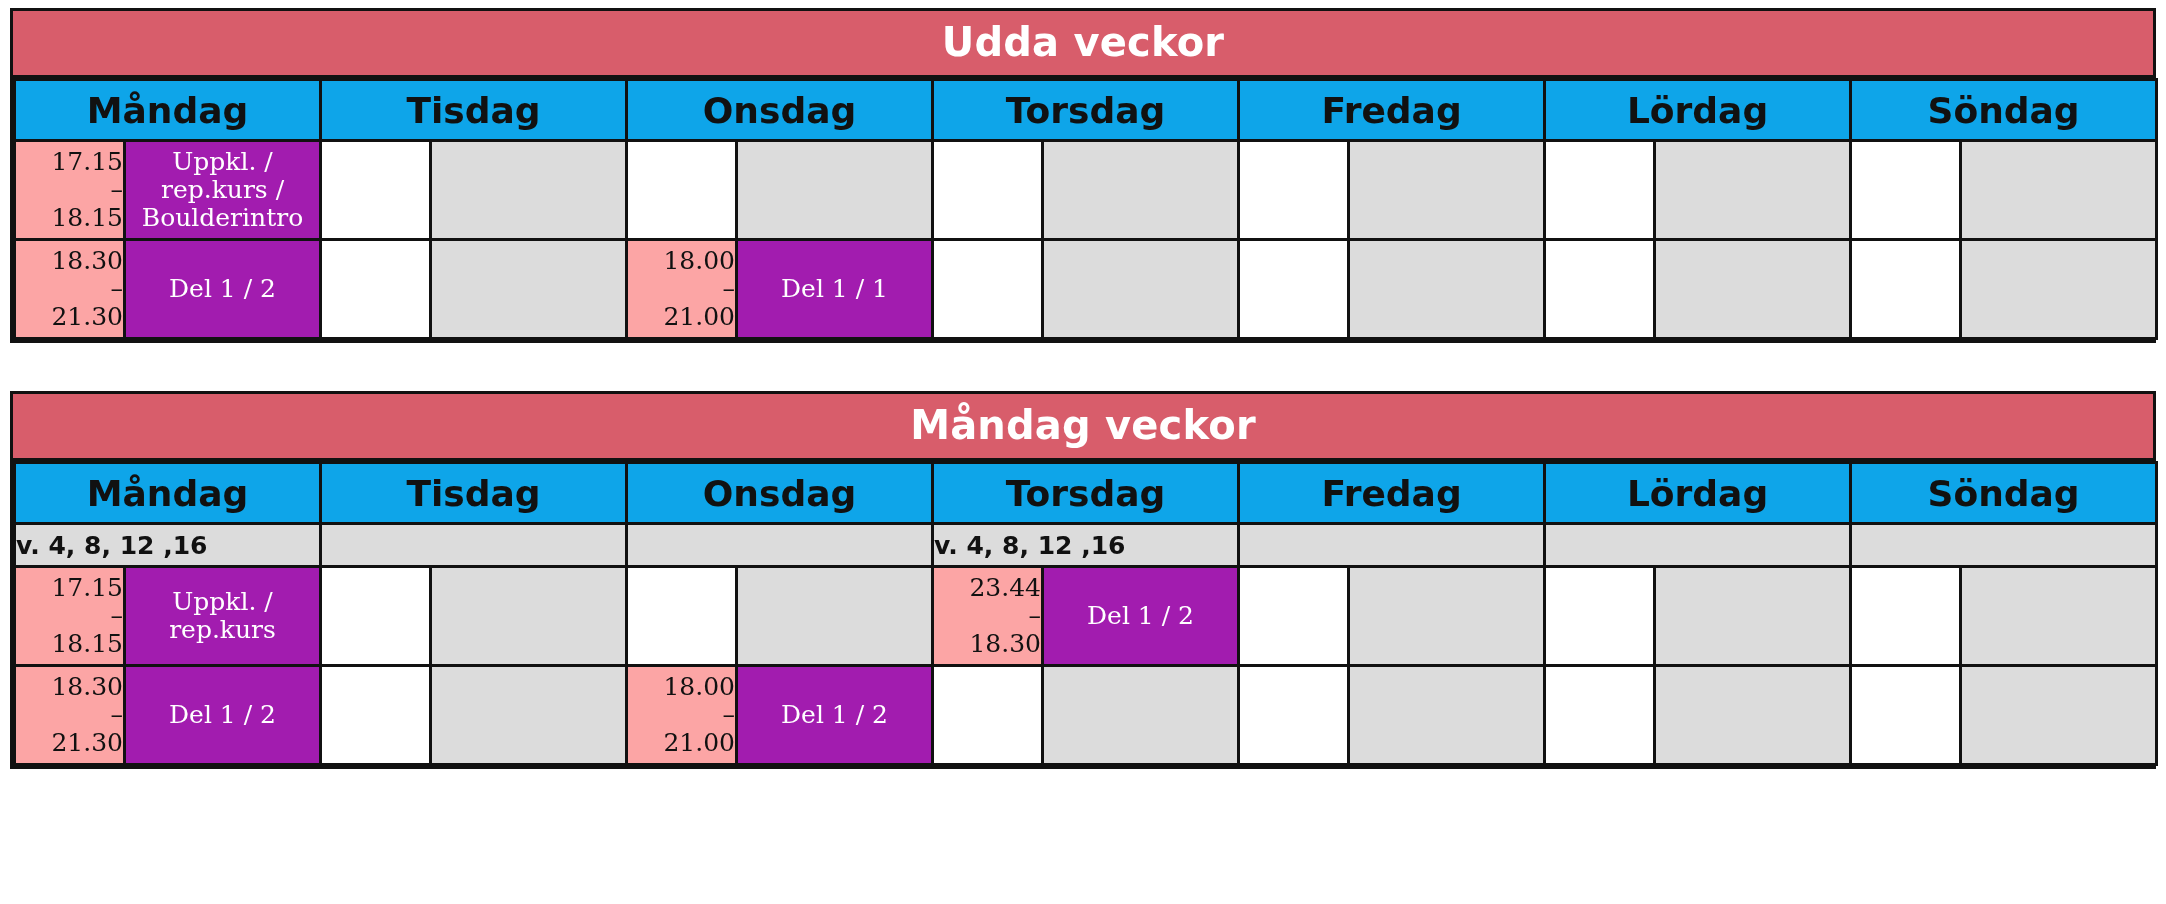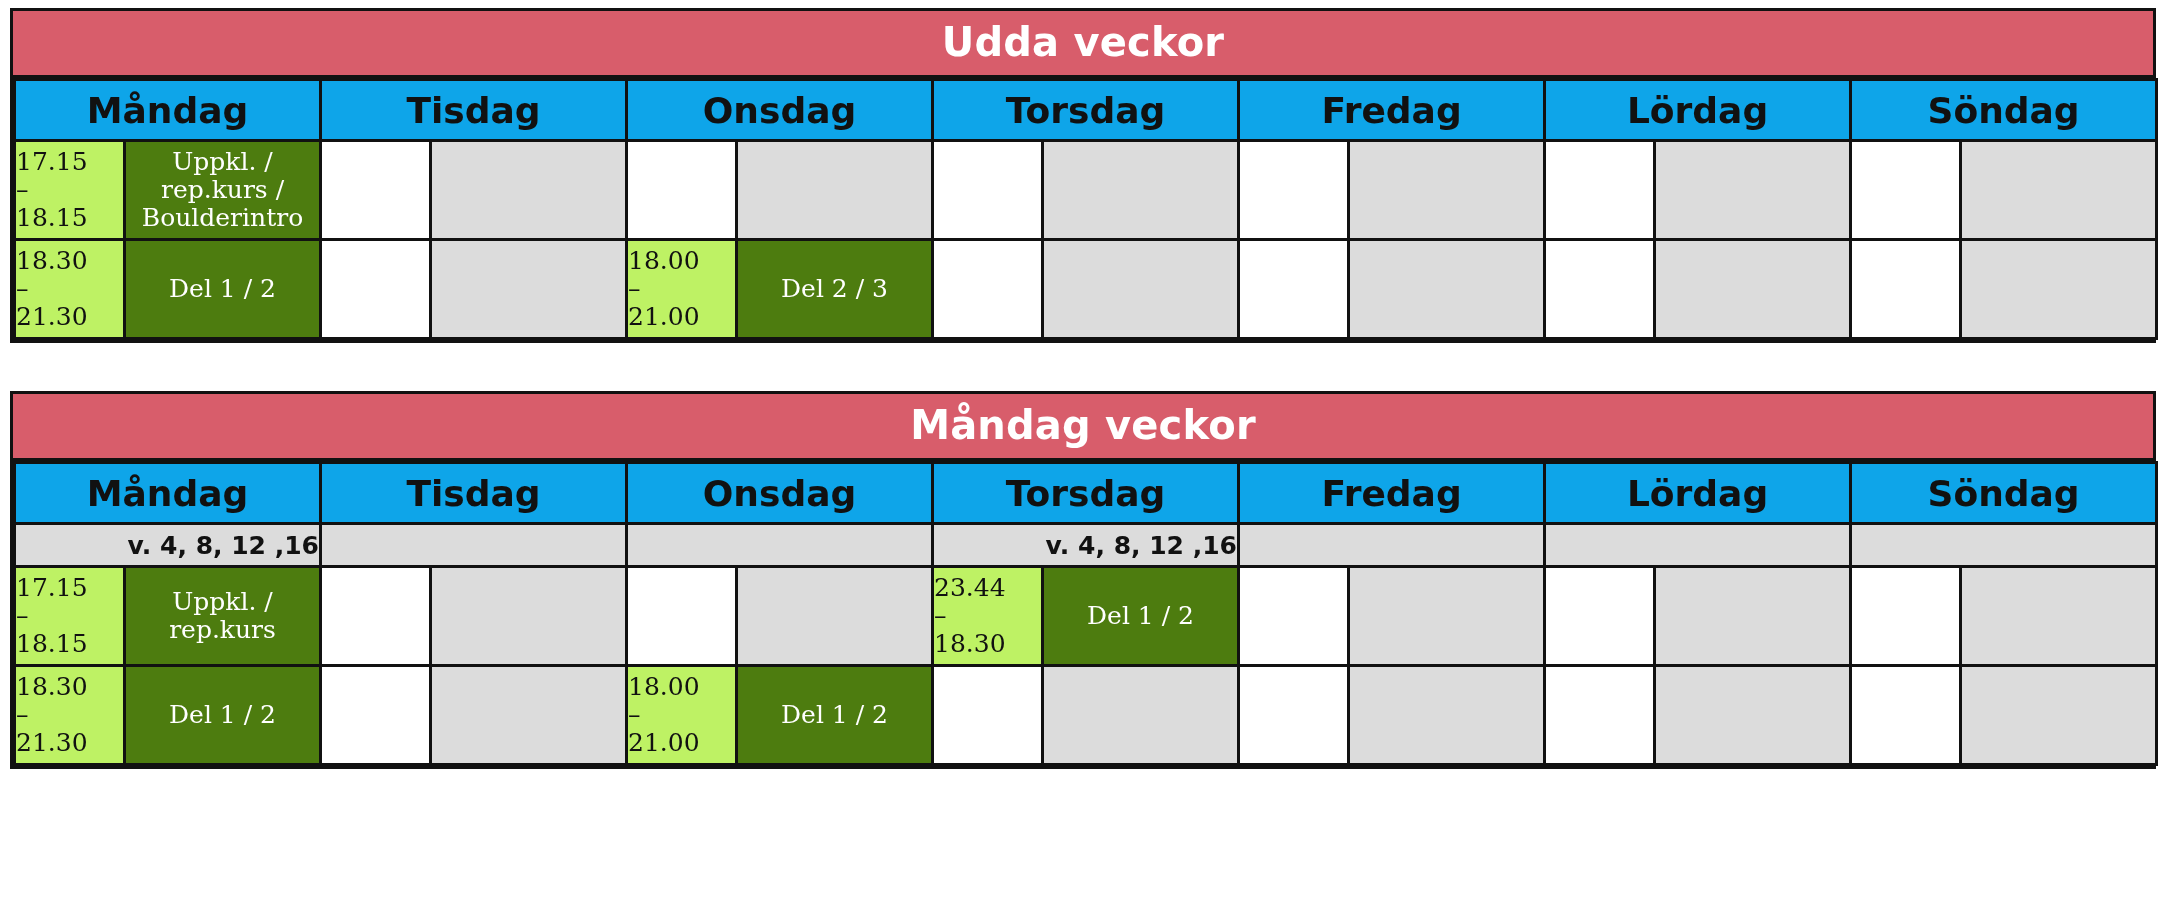--- a/index.html
+++ b/index.html
@@ -65,47 +65,47 @@
     color: #111111;
     text-align: center;
     height: 58px;
     font-family: "DejaVu Sans", sans-serif;
   }
 
   td.cell-empty-white { background: #ffffff; }
   td.cell-empty-grey  { background: #dcdcdc; }
 
   td.time {
-    background: #bef264;
+    background: #fca5a5;
     color: #111111;
-    text-align: left;
+    text-align: right;
     font-size: 25px;
     line-height: 1.12;
     font-family: "DejaVu Serif", serif;
     padding: 4px 2px;
   }
   td.time .t-line { display: block; }
 
   td.activity {
-    background: #4d7c0f;
+    background: #a21caf;
     color: #ffffff;
     text-align: center;
     font-size: 25px;
     line-height: 1.12;
     font-family: "DejaVu Serif", serif;
     padding: 4px 4px;
   }
   td.activity .a-line { display: block; }
 
   td.weeknote {
     background: #dcdcdc;
     color: #111111;
     font-size: 25px;
     font-weight: bold;
-    text-align: right;
+    text-align: left;
     height: 42px;
     font-family: "DejaVu Sans", sans-serif;
   }
 
   tr.row-tall td { height: 96px; }
   tr.row-note td { height: 40px; }
 </style>
 </head>
 <body>
 
@@ -176,21 +176,21 @@
                 <span class="a-line">Del 1 / 2</span>
               </td>
               <td class="cell-empty-white"></td>
               <td class="cell-empty-grey"></td>
               <td class="time">
                 <span class="t-line">18.00</span>
                 <span class="t-line">–</span>
                 <span class="t-line">21.00</span>
               </td>
               <td class="activity">
-                <span class="a-line">Del 2 / 3</span>
+                <span class="a-line">Del 1 / 1</span>
               </td>
               <td class="cell-empty-white"></td>
               <td class="cell-empty-grey"></td>
               <td class="cell-empty-white"></td>
               <td class="cell-empty-grey"></td>
               <td class="cell-empty-white"></td>
               <td class="cell-empty-grey"></td>
               <td class="cell-empty-white"></td>
               <td class="cell-empty-grey"></td>
             </tr>

